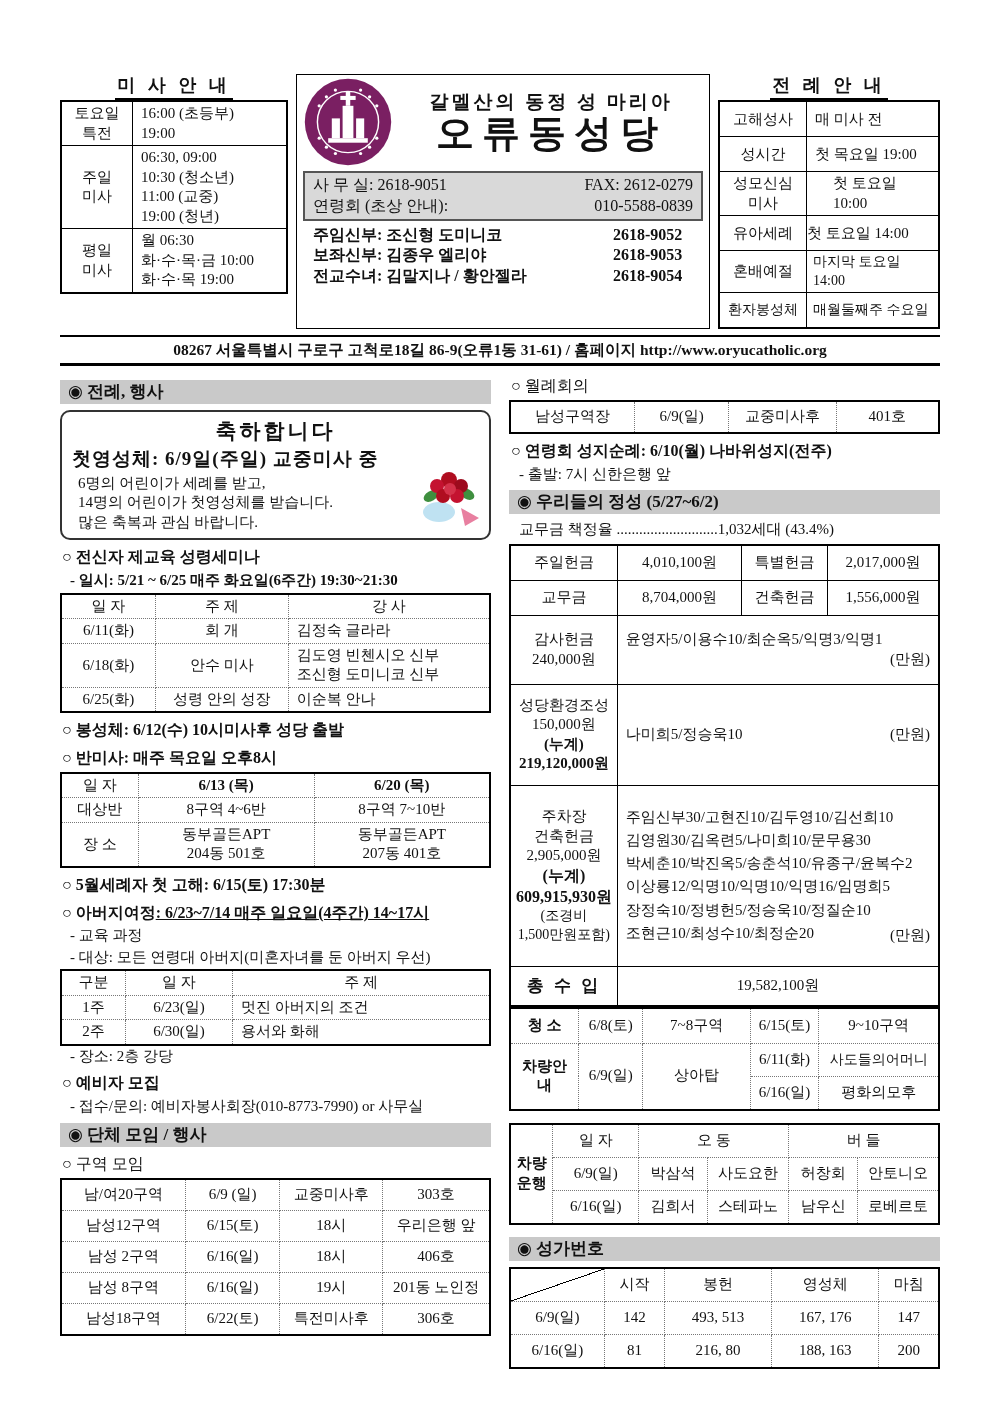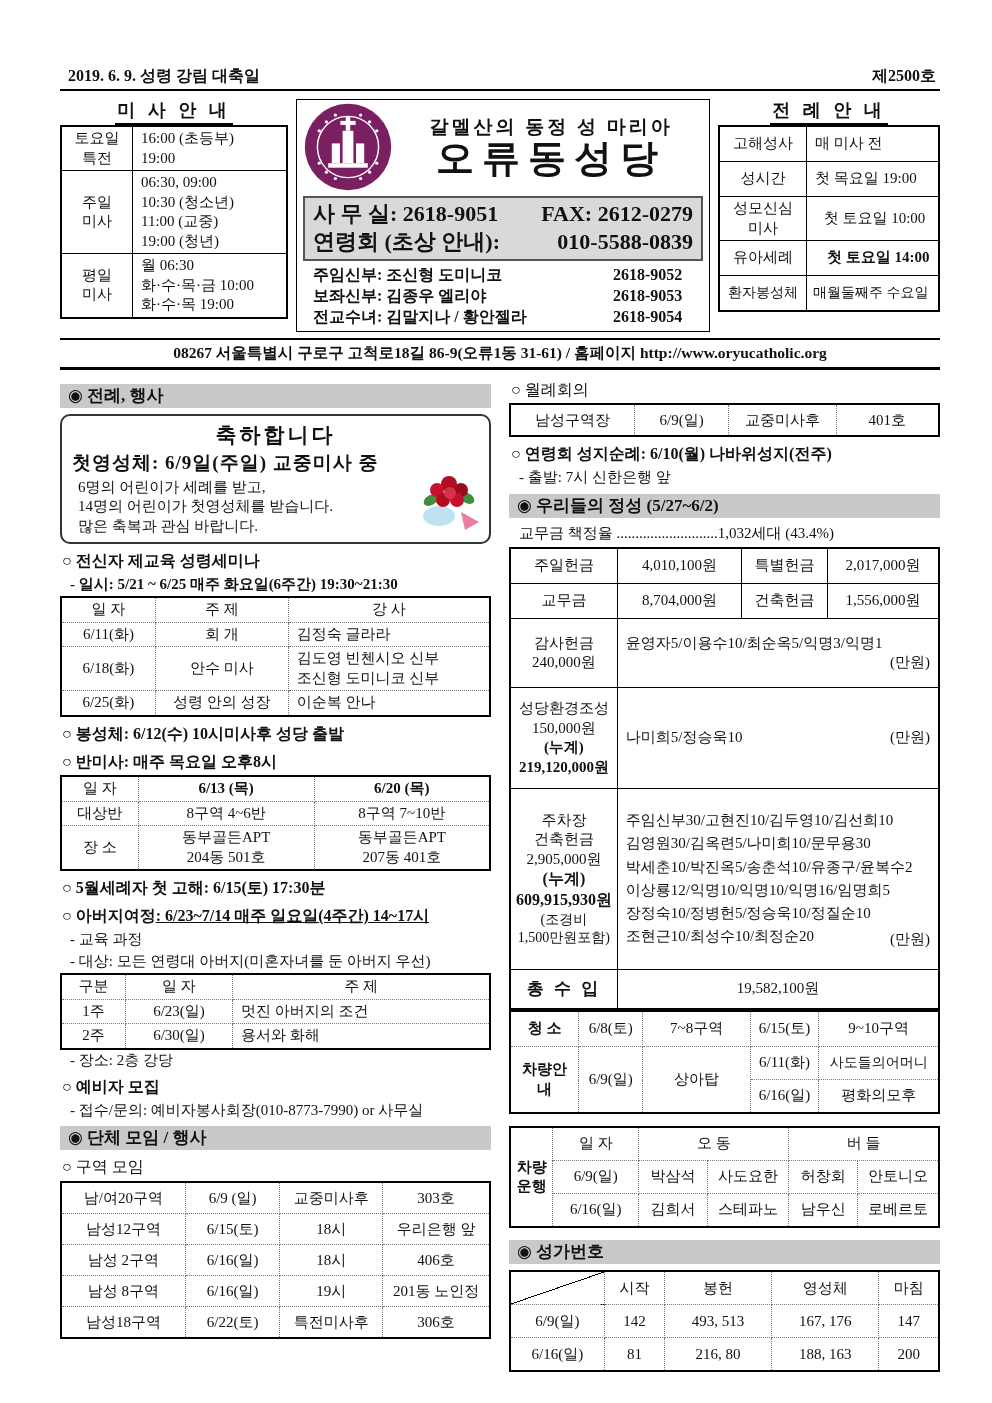--- a/index.html
+++ b/index.html
@@ -19,21 +19,21 @@
   .tsolid{border:2px solid #000;}
   .tsolid td{border:1px solid #000;text-align:center;}
   .tdot{border:2px solid #000;}
   .tdot td{border:1px dotted #777;text-align:center;}
   .center-block{border:1px solid #000;padding:2px 6px 4px 6px;display:flex;flex-direction:column;}
   .brandrow{display:flex;align-items:center;gap:6px;}
   .brandtxt{flex:1;text-align:center;}
   .brand-sub{font-weight:bold;font-size:19px;letter-spacing:3px;}
   .brand-name{font-weight:bold;font-size:38px;letter-spacing:8px;line-height:1.05;}
   .graybox{background:#d9d9d9;border:2px solid #555;margin-top:4px;padding:2px 8px;
-           font-weight:bold;font-size:22px;}
+           font-weight:normal;font-size:16px;}
   .graybox .r{display:flex;justify-content:space-between;}
   .staff{padding:4px 6px 0 10px;font-size:16px;font-weight:bold;}
   .staff .r{display:flex;}
   .staff .role{width:300px;}
   
   .addr{margin-top:6px;border-top:2px solid #000;border-bottom:3px solid #000;
         text-align:center;font-weight:bold;font-size:15.5px;padding:3px 0;}
   
   .cols{display:grid;grid-template-columns:1fr 1fr;column-gap:18px;margin-top:8px;}
   .bar{background:#c9c9c9;font-weight:bold;font-size:17px;padding:1px 8px;margin:6px 0;}
@@ -54,24 +54,20 @@
   .small{font-size:14px;}
   .diagcell{background:linear-gradient(to bottom right,#fff 49.2%,#000 49.2%,#000 50.8%,#fff 50.8%);}
   .offlabel{font-size:15px;}
   .dots-line{margin:2px 0 4px 10px;}
 </style>
 </head>
 <body>
 
 <div class="page">
 
-  <div class="tophdr">
-    <span>2019. 6. 9.  성령 강림 대축일</span>
-    <span>제2500호</span>
-  </div>
 
   <div class="masthead">
 
     <div>
       <div class="blocktitle">
         <span>미 사 안 내</span>
       </div>
       <table class="tsolid">
         <tbody>
             <tr>
@@ -166,25 +162,29 @@
           <td class="pre" style="width:78px;">고해성사</td>
           <td style="text-align:left;padding-left:8px;height:30px;">매 미사 전</td>
         </tr>
         <tr>
           <td class="pre">성시간</td>
           <td style="text-align:left;padding-left:8px;height:30px;">첫 목요일 19:00</td>
         </tr>
         <tr>
           <td class="pre">성모신심
 미사</td>
-          <td style="text-align:center;padding-left:8px;height:30px;margin-left:46px;">첫 토요일 10:00</td>
+          <td style="text-align:left;padding-left:26px;height:30px;margin-left:46px;">첫 토요일 10:00</td>
         </tr>
         <tr>
           <td class="pre">유아세례</td>
-          <td style="text-align:left;padding-left:20px;height:30px;font-weight:bold;">첫 토요일 14:00</td>
+          <td style="text-align:left;padding-left:0;height:30px;">첫 토요일 14:00</td>
+        </tr>
+        <tr>
+          <td class="pre">혼배예절</td>
+          <td style="text-align:left;padding-left:6px;height:30px;" class="small">마지막 토요일 14:00</td>
         </tr>
         <tr>
           <td class="pre small">환자봉성체</td>
           <td style="text-align:left;padding-left:6px;height:30px;" class="small">매월둘째주 수요일</td>
         </tr>
       </tbody>
         </table>
     </div>
   </div>
 

